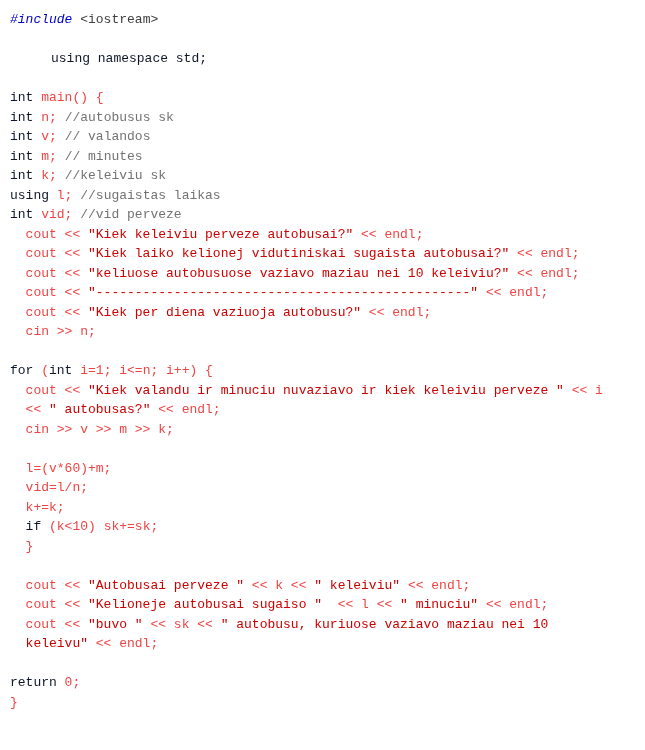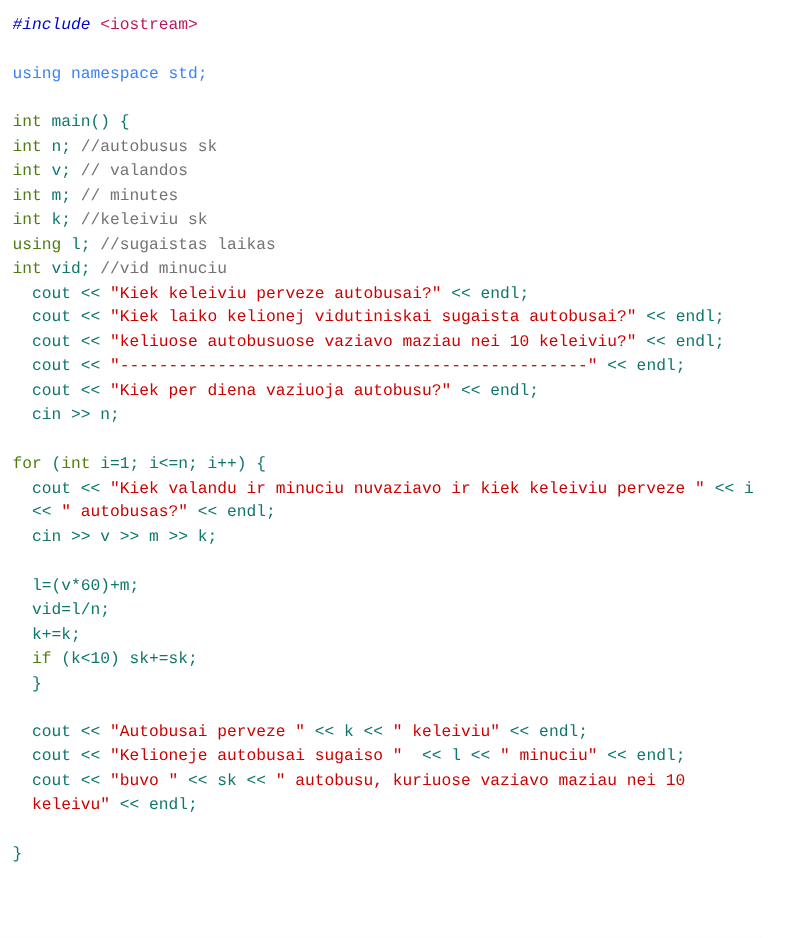--- a/index.html
+++ b/index.html
@@ -19,44 +19,44 @@
     }
     .line {
       display: flex;
       white-space: pre;
     }
     .line-content {
       white-space: pre;
     }
     
     .c-include { color: #0000cd; font-style: italic; } 
-    .c-header { color: #be185d; margin-top: 22px; } 
+    .c-header { color: #404040; margin-top: 22px; } 
     .c-string { color: #cc0000; } 
     .c-comment { color: #737373; }
-    .c-normal { color: #0f766e; text-align: center; }
-    .c-blue { color: #3b82f6; }
-    .c-darkblue { color: #4d7c0f; }
+    .c-normal { color: #ef4444; text-align: center; }
+    .c-blue { color: #0f172a; margin-left: 41px; }
+    .c-darkblue { color: #0f172a; }
     .blank { height: 19.5px; }
   </style>
 </head>
 <body>
 
 <div class="code-container">
   <div id="code-lines">
       <div class="line"><span class="line-content"><span class="c-include">#include </span><span class="c-header">&lt;iostream&gt;</span></span></div>
       <div class="blank"></div>
       <div class="line"><span class="line-content"><span class="c-blue">using namespace std;</span></span></div>
       <div class="blank"></div>
       <div class="line"><span class="line-content"><span class="c-darkblue">int</span><span class="c-normal"> main() {</span></span></div>
       <div class="line"><span class="line-content"><span class="c-darkblue">int</span><span class="c-normal"> n; </span><span class="c-comment">//autobusus sk</span></span></div>
       <div class="line"><span class="line-content"><span class="c-darkblue">int</span><span class="c-normal"> v; </span><span class="c-comment">// valandos</span></span></div>
       <div class="line"><span class="line-content"><span class="c-darkblue">int</span><span class="c-normal"> m; </span><span class="c-comment">// minutes</span></span></div>
       <div class="line"><span class="line-content"><span class="c-darkblue">int</span><span class="c-normal"> k; </span><span class="c-comment">//keleiviu sk</span></span></div>
       <div class="line"><span class="line-content"><span class="c-darkblue">using</span><span class="c-normal"> l; </span><span class="c-comment">//sugaistas laikas</span></span></div>
-      <div class="line"><span class="line-content"><span class="c-darkblue">int</span><span class="c-normal"> vid; </span><span class="c-comment">//vid minuciu</span></span></div>
+      <div class="line"><span class="line-content"><span class="c-darkblue">int</span><span class="c-normal"> vid; </span><span class="c-comment">//vid perveze</span></span></div>
       <div class="line"><span class="line-content"><span class="c-normal">  cout &lt;&lt; </span><span class="c-string">"Kiek keleiviu perveze autobusai?"</span><span class="c-normal"> &lt;&lt; endl;</span></span></div>
       <div class="line"><span class="line-content"><span class="c-normal">  cout &lt;&lt; </span><span class="c-string">"Kiek laiko kelionej vidutiniskai sugaista autobusai?"</span><span class="c-normal"> &lt;&lt; endl;</span></span></div>
       <div class="line"><span class="line-content"><span class="c-normal">  cout &lt;&lt; </span><span class="c-string">"keliuose autobusuose vaziavo maziau nei 10 keleiviu?"</span><span class="c-normal"> &lt;&lt; endl;</span></span></div>
       <div class="line"><span class="line-content"><span class="c-normal">  cout &lt;&lt; </span><span class="c-string">"------------------------------------------------"</span><span class="c-normal"> &lt;&lt; endl;</span></span></div>
       <div class="line"><span class="line-content"><span class="c-normal">  cout &lt;&lt; </span><span class="c-string">"Kiek per diena vaziuoja autobusu?"</span><span class="c-normal"> &lt;&lt; endl;</span></span></div>
       <div class="line"><span class="line-content"><span class="c-normal">  cin &gt;&gt; n;</span></span></div>
       <div class="blank"></div>
       <div class="line"><span class="line-content"><span class="c-darkblue">for</span><span class="c-normal"> (</span><span class="c-darkblue">int</span><span class="c-normal"> i=1; i&lt;=n; i++) {</span></span></div>
       <div class="line"><span class="line-content"><span class="c-normal">  cout &lt;&lt; </span><span class="c-string">"Kiek valandu ir minuciu nuvaziavo ir kiek keleiviu perveze "</span><span class="c-normal"> &lt;&lt; i</span></span></div>
       <div class="line"><span class="line-content"><span class="c-normal">  &lt;&lt; </span><span class="c-string">" autobusas?"</span><span class="c-normal"> &lt;&lt; endl;</span></span></div>
@@ -66,15 +66,16 @@
       <div class="line"><span class="line-content"><span class="c-normal">  vid=l/n;</span></span></div>
       <div class="line"><span class="line-content"><span class="c-normal">  k+=k;</span></span></div>
       <div class="line"><span class="line-content"><span class="c-normal">  </span><span class="c-darkblue">if</span><span class="c-normal"> (k&lt;10) sk+=sk;</span></span></div>
       <div class="line"><span class="line-content"><span class="c-normal">  }</span></span></div>
       <div class="blank"></div>
       <div class="line"><span class="line-content"><span class="c-normal">  cout &lt;&lt; </span><span class="c-string">"Autobusai perveze "</span><span class="c-normal"> &lt;&lt; k &lt;&lt; </span><span class="c-string">" keleiviu"</span><span class="c-normal"> &lt;&lt; endl;</span></span></div>
       <div class="line"><span class="line-content"><span class="c-normal">  cout &lt;&lt; </span><span class="c-string">"Kelioneje autobusai sugaiso "</span><span class="c-normal">  &lt;&lt; l &lt;&lt; </span><span class="c-string">" minuciu"</span><span class="c-normal"> &lt;&lt; endl;</span></span></div>
       <div class="line"><span class="line-content"><span class="c-normal">  cout &lt;&lt; </span><span class="c-string">"buvo "</span><span class="c-normal"> &lt;&lt; sk &lt;&lt; </span><span class="c-string">" autobusu, kuriuose vaziavo maziau nei 10</span></span></div>
       <div class="line"><span class="line-content"><span class="c-string">  keleivu"</span><span class="c-normal"> &lt;&lt; endl;</span></span></div>
       <div class="blank"></div>
+      <div class="line"><span class="line-content"><span class="c-darkblue">return</span><span class="c-normal"> 0;</span></span></div>
       <div class="line"><span class="line-content"><span class="c-normal">}</span></span></div>
     </div>
 </div>
 
 </body></html>

